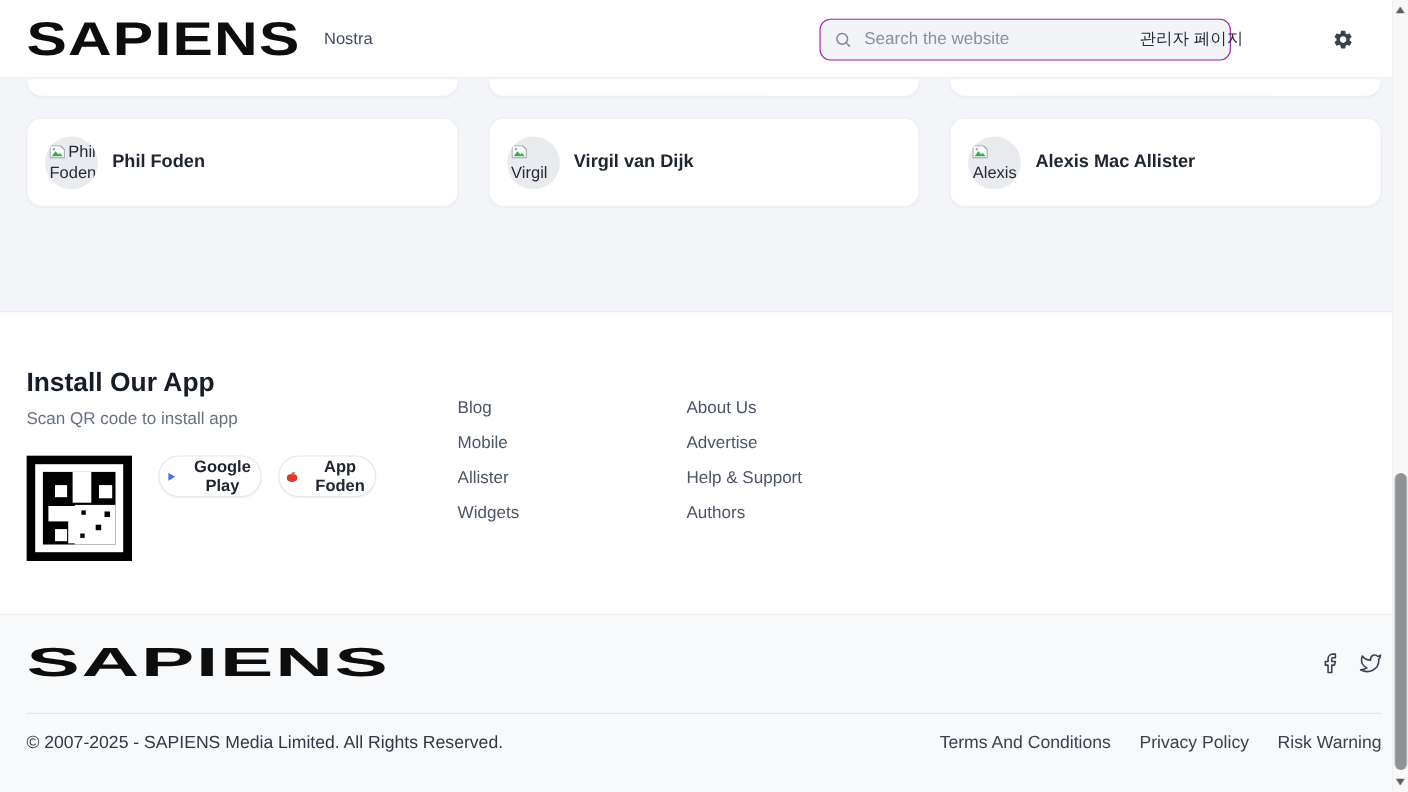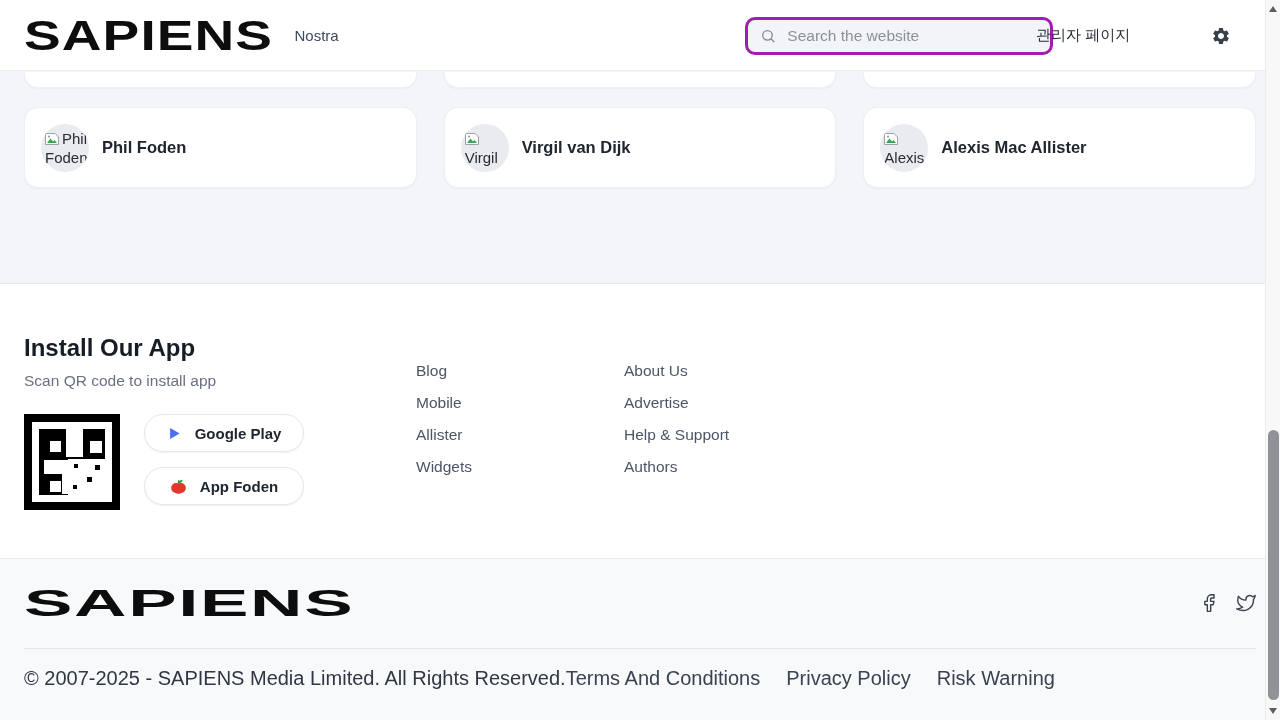--- a/index.html
+++ b/index.html
@@ -8,22 +8,22 @@
   a { text-decoration:none; cursor:pointer; }
 
   
   .navbar { position:relative; height:71px; background:#fff; border-bottom:1px solid #ebedf0;
     display:flex; align-items:center; padding:0 24px; z-index:5; }
   .wordmark { font-weight:700; color:#0d0d0d; line-height:1; white-space:nowrap;
     letter-spacing:1px; transform-origin:left center; }
   .wordmark.top { font-size:50px; transform:scaleX(1.10) scaleY(0.86); }
   .nav-nostra { margin-left:44px; font-size:15px; color:#3f4b5b; cursor:pointer; }
 
-  .search { position:absolute; left:745px; top:17px; width:308px; height:38px;
-    background:#f2f4f7; border:3px solid #a21caf; border-radius:10px;
+  .search { position:absolute; left:745px; top:17px; width:374px; height:38px;
+    background:#f2f4f7; border:1px solid #a21caf; border-radius:10px;
     display:flex; align-items:center; padding:0 12px; gap:9px; }
   .search input { border:none; outline:none; background:transparent; width:100%;
     font-size:15.5px; color:#333a44; font-family:"Liberation Sans", sans-serif; }
   .search input::placeholder { color:#8a919d; }
 
   .admin-link { position:absolute; left:1036px; top:0; height:71px; display:flex;
     align-items:center; font-size:15px; color:#242b35; }
   .gear-btn { position:absolute; left:1211px; top:26px; width:20px; height:20px;
     color:#3a414c; cursor:pointer; }
 
@@ -41,37 +41,37 @@
   .avatar svg { vertical-align:-1px; margin-right:3px; }
   .card-name { font-size:16.5px; font-weight:600; color:#20262f; }
 
   
   .footer-main { background:#fff; height:274px; padding:50px 24px 0; display:flex; }
   .install { width:392px; }
   .install-title { margin:0; font-size:24px; font-weight:700; color:#171d26; line-height:28px; }
   .install-sub { margin:8px 0 0; font-size:15.5px; color:#697180; line-height:22px; }
   .install-row { margin-top:22px; display:flex; }
   .qr { width:96px; height:96px; flex:none; }
-  .store-buttons { margin-left:24px; width:160px; display:flex; flex-direction:column; gap:15px; }
+  .store-buttons { margin-left:24px; width:160px; display:flex; flex-direction:row; gap:15px; }
   .store-btn { height:38px; background:#fff; border:1px solid #e4e7ec; border-radius:19px;
     display:flex; align-items:center; justify-content:center; gap:13px;
     font-size:15px; font-weight:600; color:#20262f; cursor:pointer;
     box-shadow:0 1px 2px rgba(16,24,40,.06); font-family:"Liberation Sans", sans-serif; }
   .links-col { width:208px; padding-top:0;margin-top:27px; }
   .links-col a { display:block; font-size:15.5px; color:#4c5565; line-height:20px; margin-bottom:12px; }
 
   
   .footer-bottom { background:#f8f9fb; border-top:1px solid #e9ebee; height:162px; padding:22px 24px 0; }
   .bottom-row1 { display:flex; align-items:center; justify-content:space-between; height:44px; }
   .wordmark.bottom { font-size:44px; transform:scaleX(1.65) scaleY(0.84); }
   .socials { display:flex; gap:17px; align-items:center; }
   .social-icon { width:20px; height:20px; color:#39424e; cursor:pointer; }
   .divider { margin-top:23px; border-top:1px solid #e4e7ea; }
-  .bottom-row2 { display:flex; align-items:center; margin-top:18px;
-    font-size:20px; }
+  .bottom-row2 { display:flex; justify-content:space-between; align-items:center; margin-top:18px;
+    font-size:16px; }
   .copyright { color:#2f3742; }
   .legal { display:flex; gap:26px; }
   .legal a { color:#39424e; }
 
   
   .scrollbar { position:fixed; right:0; top:0; width:15px; height:720px; background:#f8f8f8;
     border-left:1px solid #ececec; z-index:50; }
   .sb-arrow { position:absolute; left:2.5px; width:0; height:0;
     border-left:4.5px solid transparent; border-right:4.5px solid transparent; }
   .sb-arrow.up { top:6px; border-bottom:6px solid #595e64; }

